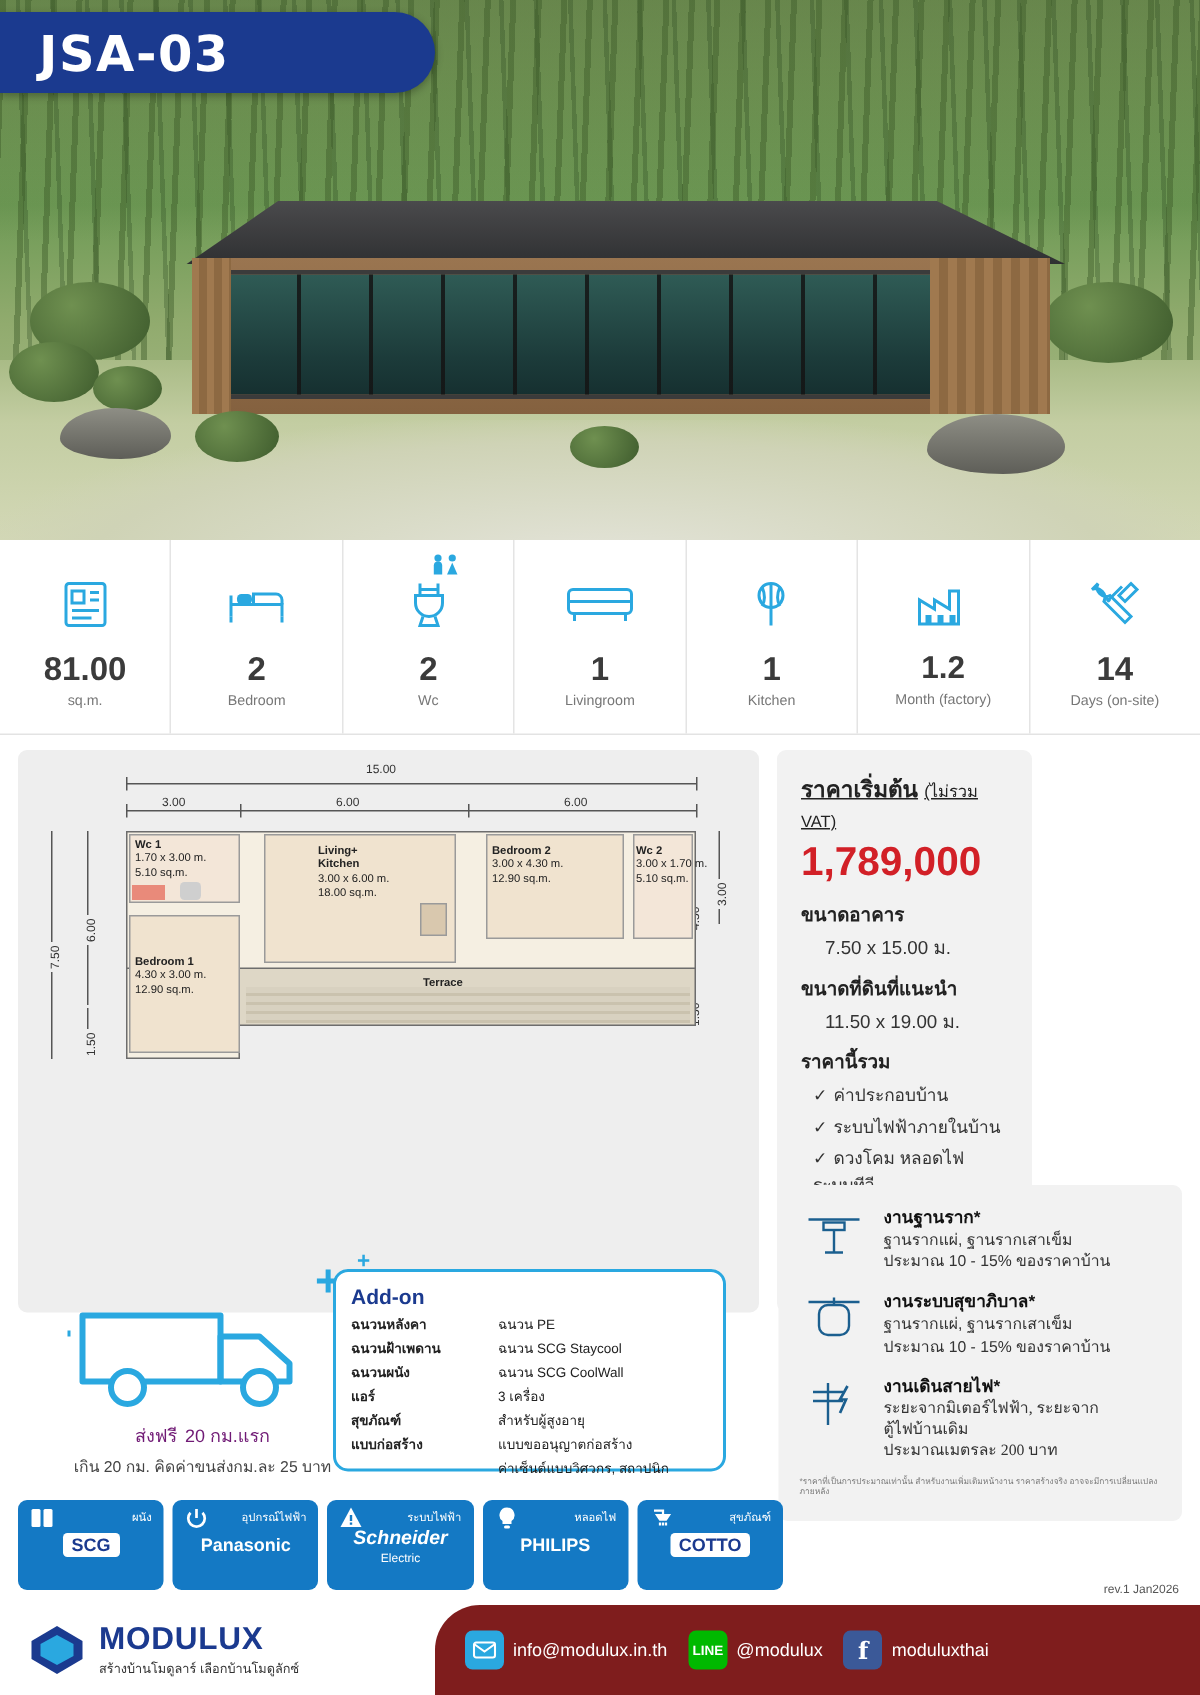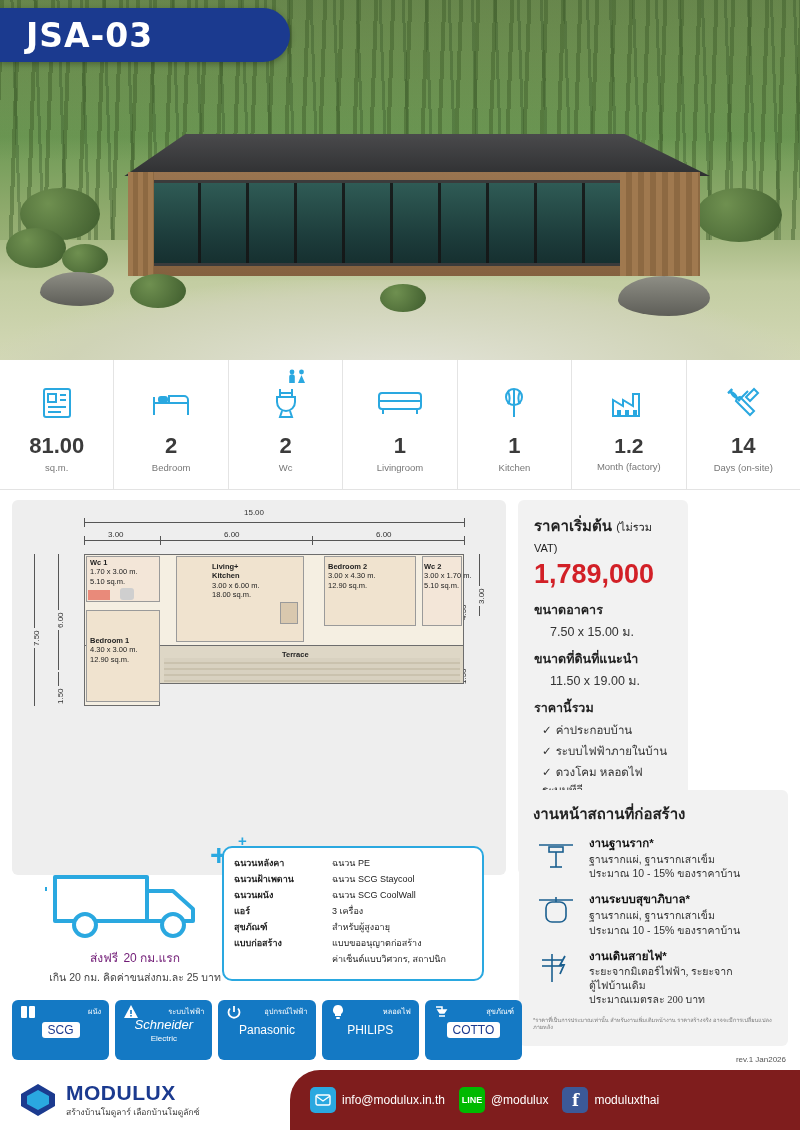--- a/index.html
+++ b/index.html
@@ -110,21 +110,21 @@
 
   .room{ position:absolute; border:1px solid #9a9a9a; }
   .room-label{ position:absolute; font-size:7.5px; line-height:1.25; color:#222; font-weight:bold; }
   .room-sub{ font-weight:normal; }
 
   
   .price-card{
     width:269px; background:#f2f2f2; border-radius:6px; padding:14px 16px 16px 16px;
   }
   .price-head{ font-size:15px; font-weight:bold; color:#222; }
-  .price-head span{ font-size:11px; font-weight:normal; }
+  .price-head span{ font-size:11px; font-weight:normal;text-decoration:underline; }
   .price-val{ font-size:27px; font-weight:bold; color:#d22027; margin:4px 0 10px 0; }
   .p-label{ font-size:12.5px; font-weight:bold; color:#222; margin-top:7px; }
   .p-value{ font-size:12.5px; color:#333; margin:2px 0 0 16px; }
   .p-list{ list-style:none; margin-top:3px; }
   .p-list li{ font-size:11.5px; color:#333; margin:3px 0 0 8px; }
   .chk{ color:#333; margin-right:4px; }
 
   
   .worksec{
     position:absolute; right:12px; top:790px; width:269px;
@@ -158,21 +158,21 @@
 
   
   .brands{ position:absolute; left:12px; top:1000px; width:510px; display:flex; gap:6px; }
   .brand{
     width:98px; height:60px; background:#1479c4; border-radius:6px;
     display:flex; flex-direction:column; align-items:center; justify-content:center; gap:2px;
     color:#fff; position:relative;
   }
   .brand-tag{ position:absolute; top:5px; right:8px; font-size:7.5px; color:#fff; }
   .brand-ico{ position:absolute; top:4px; left:8px; }
-  .brand-name{ font-size:12px; font-weight:normal; color:#fff; margin-top:0; }
+  .brand-name{ font-size:12px; font-weight:bold; color:#fff; margin-top:0; }
   .brand-name.white-pill{
     background:#fff; color:#1b3a8f; border-radius:3px; padding:1px 6px; font-size:12px;
   }
 
   
   .footer{ position:absolute; left:0; top:1070px; width:800px; height:60px; display:flex; }
   .footer-left{ width:290px; background:#fff; display:flex; align-items:center; padding-left:18px; gap:8px; }
   .logo-mark{ width:40px; height:36px; position:relative; }
   .logo-txt{ display:flex; flex-direction:column; }
   .logo-main{ font-size:21px; font-weight:bold; color:#1b3a8f; letter-spacing:.5px; }
@@ -419,21 +419,20 @@
       <li><span class="chk">✓</span><span>ค่าประกอบบ้าน</span></li>
       <li><span class="chk">✓</span><span>ระบบไฟฟ้าภายในบ้าน</span></li>
       <li><span class="chk">✓</span><span>ดวงโคม หลอดไฟ ระบบทีวี</span></li>
       <li><span class="chk">✓</span><span>สุขภัณฑ์และระบบท่อน้ำในบ้าน</span></li>
       <li><span class="chk">✓</span><span>ระบบท่อน้ำห้องครัว</span></li>
     </ul>
   </div>
 </div>
 
 <div class="worksec">
-  <div class="work-title">งานหน้าสถานที่ก่อสร้าง</div>
 
   <div class="work-row">
     <div class="work-ico">
       <svg width="42" height="34" viewBox="0 0 42 34" fill="none" stroke="#1b5f8f" stroke-width="1.6">
         <line x1="4" y1="8" x2="38" y2="8"></line>
         <rect x="14" y="10" width="14" height="5"></rect>
         <line x1="21" y1="15" x2="21" y2="30"></line>
         <line x1="15" y1="30" x2="27" y2="30"></line>
       </svg>
     </div>
@@ -492,20 +491,21 @@
   <div class="free-line">
     <span>ส่งฟรี</span>
     <span>20 กม.แรก</span>
   </div>
   <div class="free-sub">เกิน 20 กม. คิดค่าขนส่งกม.ละ 25 บาท</div>
 </div>
 
 <div class="plus">+</div>
 <div class="plus-sm">+</div>
 <div class="addon">
+  <div class="addon-title">Add-on</div>
   <div class="addon-grid">
     <div class="addon-k">ฉนวนหลังคา</div>
     <div class="addon-v">ฉนวน PE</div>
     <div class="addon-k">ฉนวนฝ้าเพดาน</div>
     <div class="addon-v">ฉนวน SCG Staycool</div>
     <div class="addon-k">ฉนวนผนัง</div>
     <div class="addon-v">ฉนวน SCG CoolWall</div>
     <div class="addon-k">แอร์</div>
     <div class="addon-v">3 เครื่อง</div>
     <div class="addon-k">สุขภัณฑ์</div>
@@ -525,40 +525,40 @@
           <rect x="1" y="2" width="6" height="12" rx="1"></rect>
           <rect x="9" y="2" width="6" height="12" rx="1"></rect>
         </svg>
     </span>
     <span class="brand-tag">ผนัง</span>
     <span class="brand-name white-pill">SCG</span>
   </div>
 
   <div class="brand">
     <span class="brand-ico">
+      <svg width="16" height="16" viewBox="0 0 16 16" fill="none" stroke="#fff" stroke-width="1.8">
+          <path d="M8 2v6"></path>
+          <path d="M4 4.5a5.5 5.5 0 1 0 8 0"></path>
+        </svg>
+    </span>
+    <span class="brand-tag">อุปกรณ์ไฟฟ้า</span>
+    <span class="brand-name">Panasonic</span>
+  </div>
+
+  <div class="brand">
+    <span class="brand-ico">
       <svg width="16" height="16" viewBox="0 0 16 16" fill="#fff">
           <path d="M8 1l7 13H1z"></path>
           <rect x="7.2" y="6" width="1.6" height="4" fill="#1479c4"></rect>
           <rect x="7.2" y="11" width="1.6" height="1.5" fill="#1479c4"></rect>
         </svg>
     </span>
     <span class="brand-tag">ระบบไฟฟ้า</span>
     <span class="brand-name" style="font-size:13px; font-style:italic;">Schneider</span>
     <span style="font-size:8px;">Electric</span>
-  </div>
-
-  <div class="brand">
-    <span class="brand-ico">
-      <svg width="16" height="16" viewBox="0 0 16 16" fill="none" stroke="#fff" stroke-width="1.8">
-          <path d="M8 2v6"></path>
-          <path d="M4 4.5a5.5 5.5 0 1 0 8 0"></path>
-        </svg>
-    </span>
-    <span class="brand-tag">อุปกรณ์ไฟฟ้า</span>
-    <span class="brand-name">Panasonic</span>
   </div>
 
   <div class="brand">
     <span class="brand-ico">
       <svg width="16" height="16" viewBox="0 0 16 16" fill="#fff">
           <path d="M8 1a5 5 0 0 0-3 9v2h6v-2a5 5 0 0 0-3-9z"></path>
           <rect x="6" y="13" width="4" height="2" rx="1"></rect>
         </svg>
     </span>
     <span class="brand-tag">หลอดไฟ</span>

